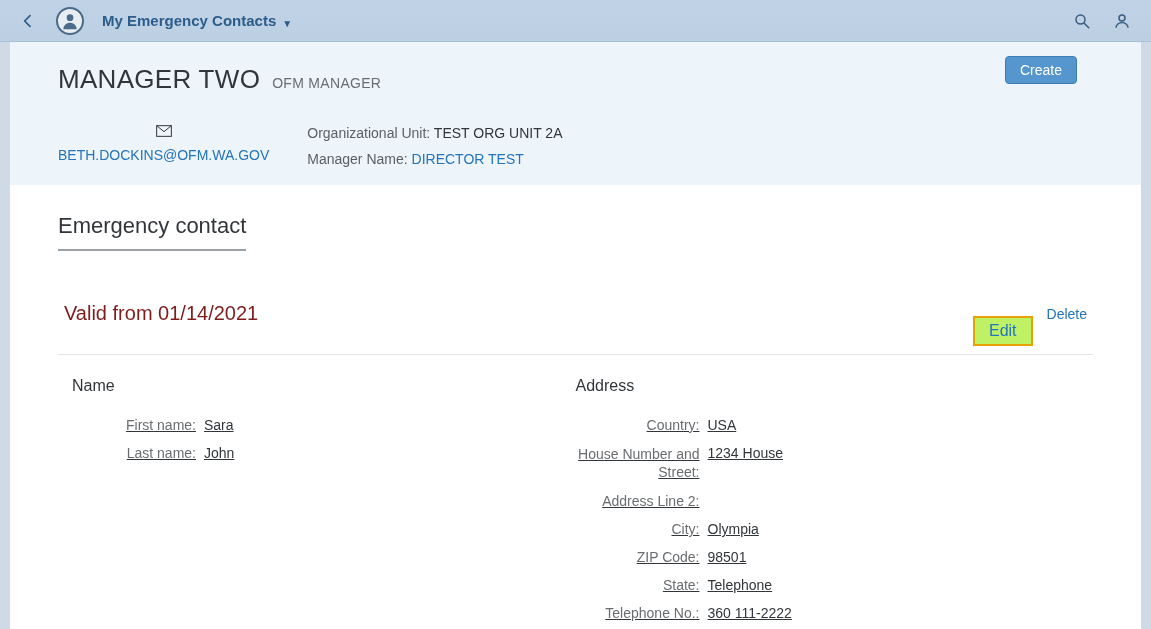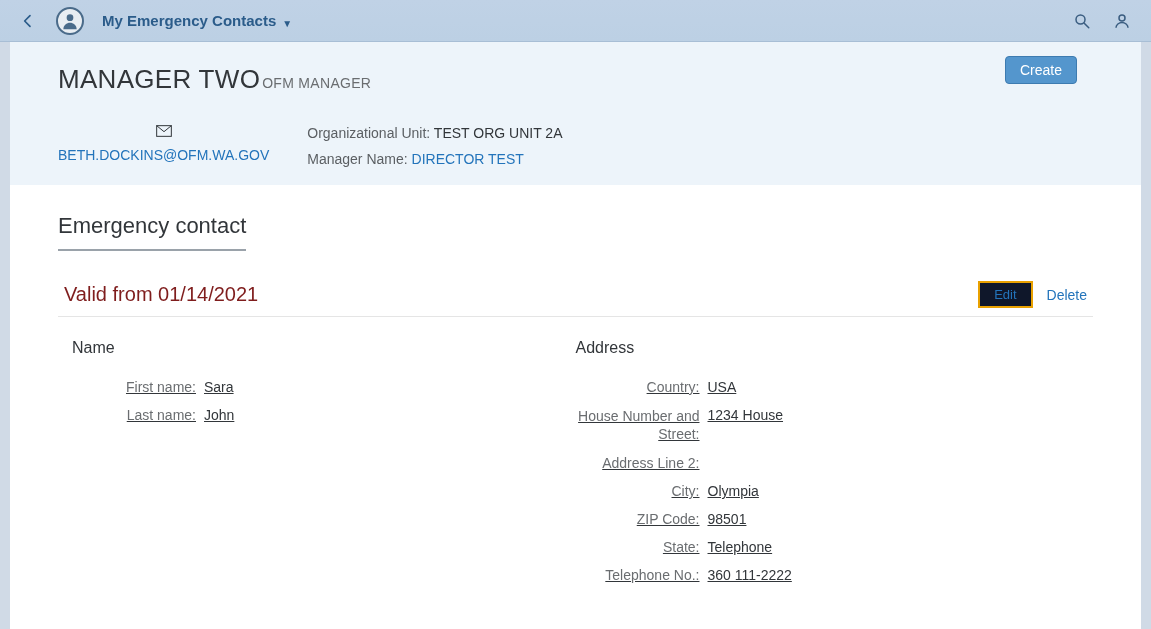--- a/index.html
+++ b/index.html
@@ -59,21 +59,21 @@
     min-height: 587px;
   }
   .header-section {
     background: #edf4fa;
     padding: 22px 48px 18px;
     position: relative;
   }
   .person-row {
     display: flex;
     align-items: baseline;
-    gap: 2px;
+    gap: 12px;
   }
   .person-name {
     font-size: 26px;
     font-weight: 400;
     color: #32363a;
     letter-spacing: 0.3px;
   }
   .person-role {
     font-size: 14px;
     color: #6a6d70;
@@ -137,24 +137,25 @@
   }
   .valid-actions {
     margin-left: auto;
     display: flex;
     align-items: center;
     gap: 14px;
   }
   .edit-btn {
     border: 2px solid #e9a100;
     color: #2374bb;
-    background: #0f172a;
+    background: #bef264;
     padding: 4px 14px;
-    font-size: 13px;
-    cursor: pointer;
+    font-size: 16px;
+    cursor: pointer;
+    margin-top: 35px;
   }
   .delete-btn {
     color: #2374bb;
     font-size: 14px;
     cursor: pointer;
     background: none;
     border: none;
   }
   .detail-cols {
     display: flex;

